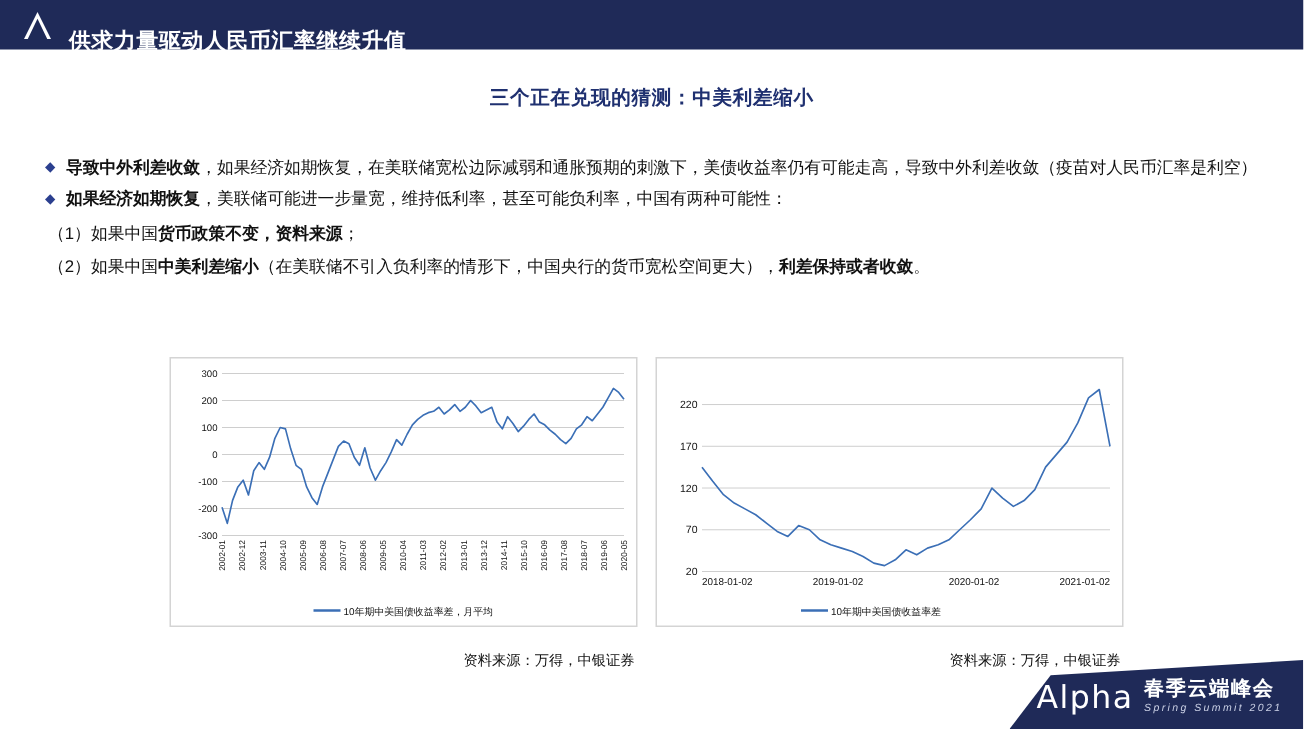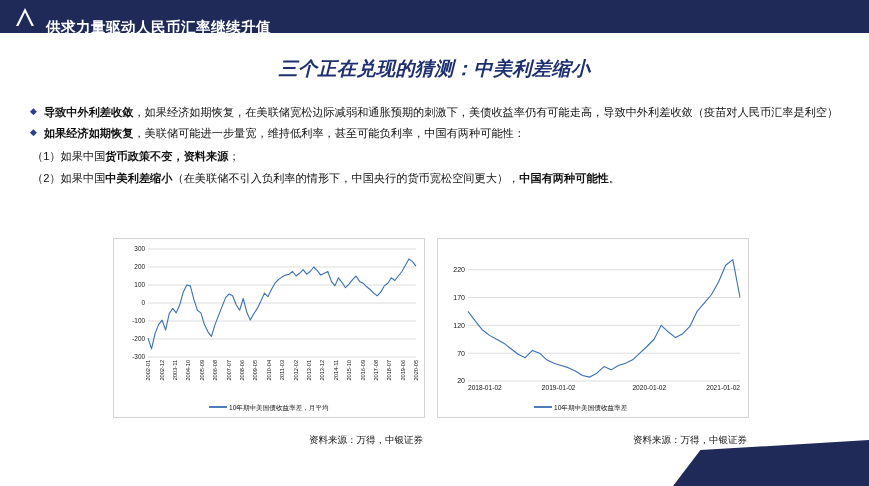--- a/index.html
+++ b/index.html
@@ -21,21 +21,21 @@
     margin-left:8px;
   }
   .header-title{
     color:#ffffff;font-size:14.5px;font-weight:bold;letter-spacing:.5px;
     margin-left:4px;
     margin-top:22px;
   }
   
   .slide-title{
     position:absolute;left:0;top:56px;width:869px;text-align:center;
-    font-size:19px;font-weight:bold;color:#1f3070;letter-spacing:.5px;font-style:italic;
+    font-size:13px;font-weight:bold;color:#1f3070;letter-spacing:.5px;
   }
   
   .body-block{
     position:absolute;left:30px;top:104px;width:812px;
   }
   .bullet-row{
     display:flex;align-items:flex-start;margin-bottom:4px;
     font-size:11.2px;line-height:1.55;color:#111;
   }
   .bullet-dot{
@@ -101,21 +101,21 @@
     <span class="bullet-text"><b>导致中外利差收敛</b><span>，如果经济如期恢复，在美联储宽松边际减弱和通胀预期的刺激下，美债收益率仍有可能走高，导致中外利差收敛（疫苗对人民币汇率是利空）</span></span>
   </div>
 
   <div class="bullet-row">
     <span class="bullet-dot">◆</span>
     <span class="bullet-text"><b>如果经济如期恢复</b><span>，美联储可能进一步量宽，维持低利率，甚至可能负利率，中国有两种可能性：</span></span>
   </div>
 
   <div class="num-row"><span>（1）如果中国</span><b>货币政策不变，资料来源</b><span>；</span></div>
 
-  <div class="num-row"><span>（2）如果中国</span><b>中美利差缩小</b><span>（在美联储不引入负利率的情形下，中国央行的货币宽松空间更大），</span><b>中国有两种可能性</b><span>。</span></div>
+  <div class="num-row"><span>（2）如果中国</span><b>中美利差缩小</b><span>（在美联储不引入负利率的情形下，中国央行的货币宽松空间更大），</span><b>利差保持或者收敛</b><span>。</span></div>
 
 </div>
 
 <div class="chart-box" id="chart-left">
   <svg class="chart-svg" viewBox="0 0 310 178">
     <g id="gl-left">
         <line x1="34" y1="10" x2="302" y2="10" stroke="#c8c8c8" stroke-width="0.6"></line>
         <line x1="34" y1="28" x2="302" y2="28" stroke="#c8c8c8" stroke-width="0.6"></line>
         <line x1="34" y1="46" x2="302" y2="46" stroke="#c8c8c8" stroke-width="0.6"></line>
         <line x1="34" y1="64" x2="302" y2="64" stroke="#c8c8c8" stroke-width="0.6"></line>
@@ -190,13 +190,20 @@
     <g>
       <line id="lg-right-swatch" x1="96" y1="168" x2="114" y2="168" stroke="#3b6fb6" stroke-width="1.8"></line>
       <text id="lg-right-text" x="116" y="171" font-size="6.6" fill="#111">10年期中美国债收益率差</text>
     </g>
   </svg>
 </div>
 <div class="src-note" id="src-right">资料来源：万得，中银证券</div>
 
 <div class="footer-logo">
   <div class="footer-shape"></div>
+  <div class="footer-inner">
+    <span class="alpha-word">Alpha</span>
+    <span class="cn-sum">
+      <span class="cn">春季云端峰会</span>
+      <span class="en">Spring Summit 2021</span>
+    </span>
+  </div>
 </div>
 
 </body></html>

